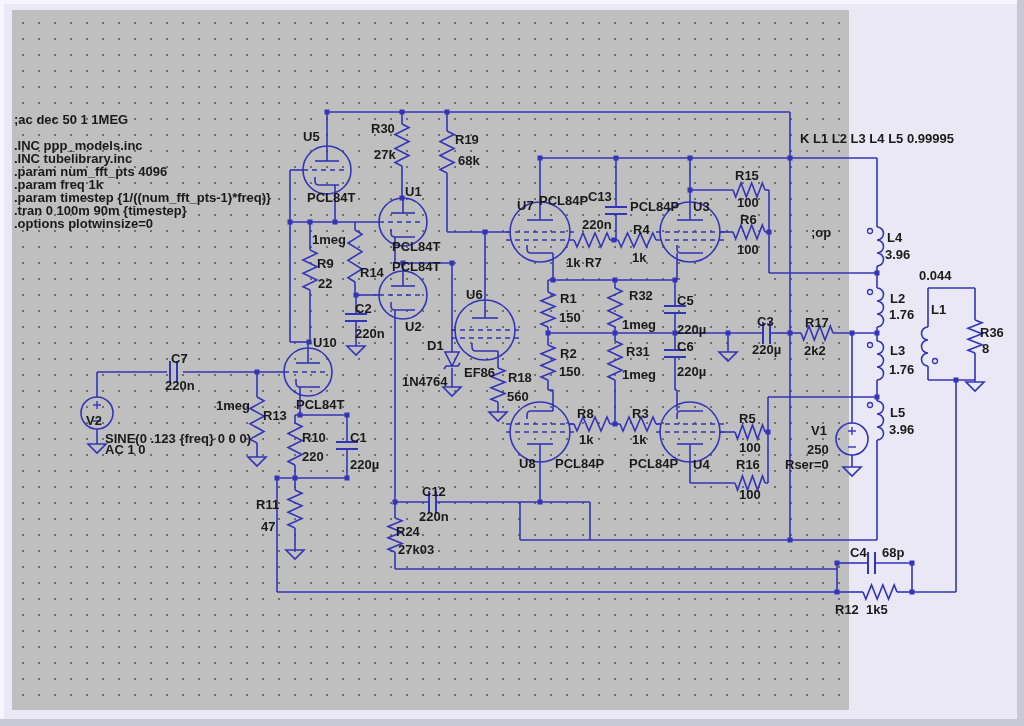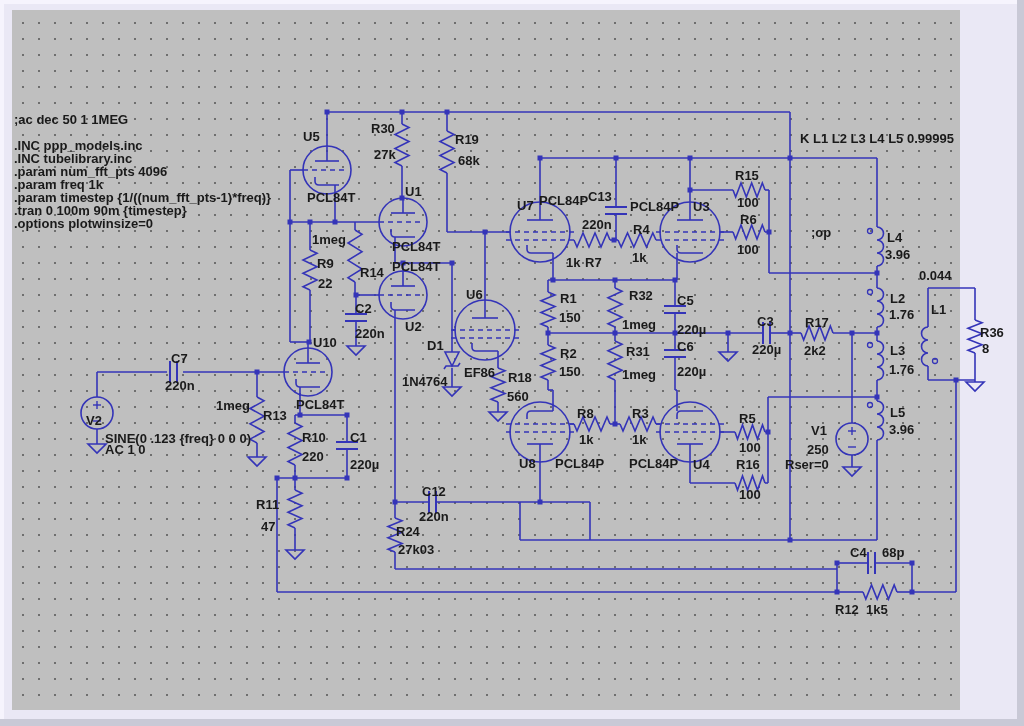--- a/index.html
+++ b/index.html
@@ -1,21 +1,21 @@
 <!DOCTYPE html>
 <html><head>
 <meta charset="utf-8">
 <style>
   html,body{margin:0;padding:0;width:1024px;height:726px;overflow:hidden;
     background:#eae8f5;font-family:"Liberation Sans",sans-serif;}
   .bevel-r{position:absolute;right:0;top:0;width:7px;height:726px;background:#c9c9d6;}
   .bevel-b{position:absolute;left:0;bottom:0;width:1024px;height:7px;background:#c9c9d6;}
   .bevel-tl{position:absolute;left:0;top:0;width:1024px;height:4px;background:#f6f4fd;}
   .bevel-l{position:absolute;left:0;top:0;width:4px;height:726px;background:#f6f4fd;}
-  #canvas{position:absolute;left:12px;top:10px;width:948px;height:700px;background:#bfbfbf;
+  #canvas{position:absolute;left:12px;top:10px;width:837px;height:700px;background:#bfbfbf;
     background-image:radial-gradient(circle,#6e6e6e 1.1px,rgba(0,0,0,0) 1.2px);
     background-size:16px 16px;background-position:3px 5px;}
   #schem{position:absolute;left:0;top:0;}
   svg text{font-family:"Liberation Sans",sans-serif;font-size:13px;font-weight:700;fill:#1a1a1a;}
 </style>
 </head>
 <body>
 
 <div class="bevel-tl"></div>
 <div class="bevel-l"></div>

